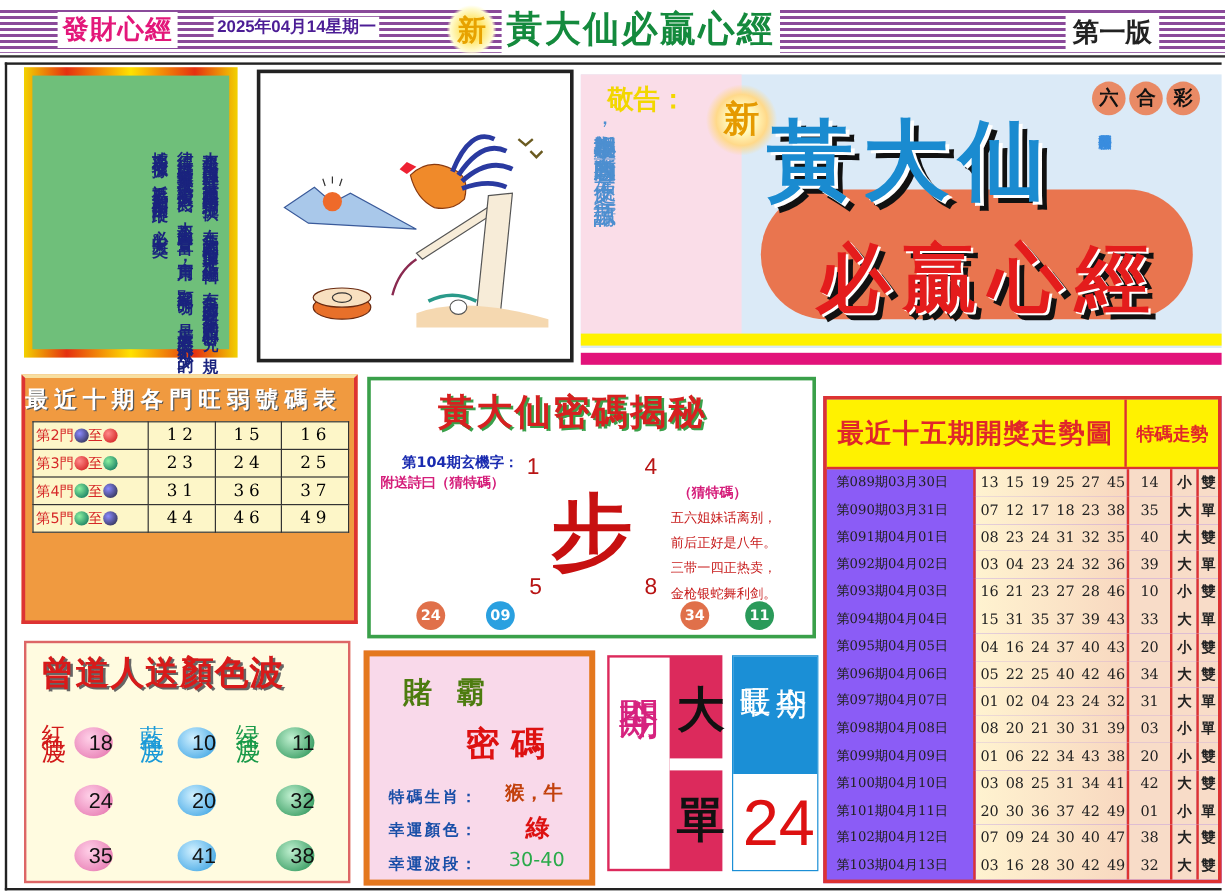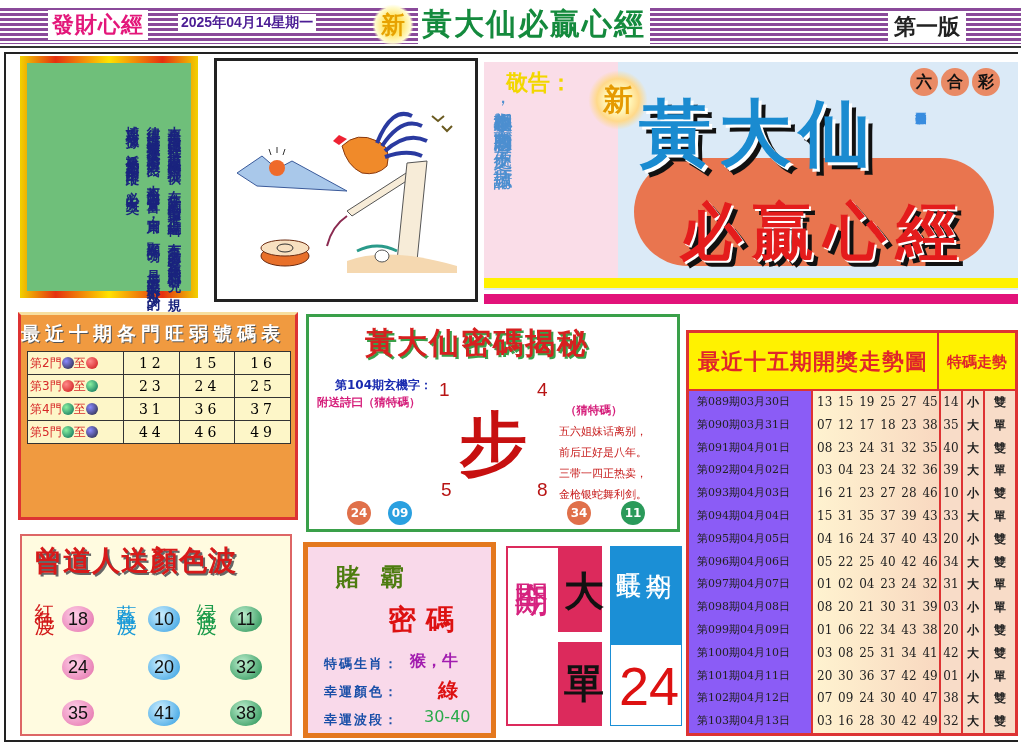--- a/index.html
+++ b/index.html
@@ -61,28 +61,28 @@
 .mys-n{position:absolute;font-size:19px;color:#b81414;font-family:"Liberation Sans",sans-serif}
 .mys-ball{position:absolute;width:24px;height:24px;border-radius:50%;color:#fff;font-size:12px;text-align:center;line-height:24px;font-weight:bold}
 
 #trend{left:686px;top:330px;width:332px;height:406px;border:3px solid #d33;background:#8b5cf6}
 .trend-hdr{display:flex;height:58px;background:#fff200;border-bottom:2px solid #d33}
 .trend-hdr .t1{width:250px;font-size:22px;color:#e0262a;font-weight:bold;line-height:58px;text-align:center;letter-spacing:1px;border-right:2px solid #d33}
 .trend-hdr .t2{flex:1;font-size:15px;color:#e0262a;font-weight:bold;line-height:58px;text-align:center}
 .trend-row{display:flex;height:22.8px;font-size:12px;font-family:"DejaVu Serif",serif;color:#222}
 .trend-row .c0{width:122px;padding-left:8px;line-height:22.8px;white-space:nowrap;font-size:11px}
 .trend-row .c1{width:128px;padding-left:4px;line-height:22.8px;border-left:2px solid #d33;word-spacing:2px;white-space:nowrap;background:linear-gradient(90deg,#fff3d0,#f8d8c0)}
-.trend-row .c2{width:22px;line-height:22.8px;text-align:center;border-left:2px solid #d33;background:#f8dcc8}
+.trend-row .c2{width:36px;line-height:22.8px;text-align:center;border-left:2px solid #d33;background:#f8dcc8}
 .trend-row .c3{width:22px;line-height:22.8px;text-align:center;border-left:2px solid #d33;background:#f8dcc8;font-weight:bold}
 .trend-row .c4{flex:1;line-height:22.8px;text-align:center;border-left:2px solid #d33;background:#f8dcc8;font-weight:bold}
 
 #waves{left:20px;top:534px;width:272px;height:202px;border:2px solid #d66;background:#fffbe0}
 .waves-title{position:absolute;left:12px;top:6px;font-size:28px;font-weight:900;color:#d81a1a;letter-spacing:1px;text-shadow:2px 2px 0 #666}
 .wave-label{position:absolute;writing-mode:vertical-rl;font-size:20px;line-height:22px;letter-spacing:6px;font-family:"DejaVu Serif",serif}
-.wball{position:absolute;width:32px;height:26px;border-radius:50%;text-align:center;line-height:26px;font-size:18px;color:#111;font-family:"Liberation Sans",sans-serif}
+.wball{position:absolute;width:32px;height:26px;border-radius:50%;text-align:right;line-height:26px;font-size:18px;color:#111;font-family:"Liberation Sans",sans-serif}
 .wb-r{background:radial-gradient(circle at 40% 35%,#ffd0e8,#e26ba8)}
 .wb-b{background:radial-gradient(circle at 40% 35%,#d0f0ff,#2a9ae0)}
 .wb-g{background:radial-gradient(circle at 40% 35%,#c0f0d0,#1a8a4a)}
 
 #gamble{left:303px;top:542px;width:193px;height:196px;border:5px solid #e4781e;background:#f9d9ea}
 .g-t1{position:absolute;left:28px;top:14px;font-size:24px;color:#4d7c0f;font-weight:bold;letter-spacing:20px}
 .g-t2{position:absolute;left:80px;top:54px;font-size:28px;color:#d11;font-weight:bold;letter-spacing:10px}
 .g-row{position:absolute;left:16px;font-size:13px;color:#1a4fa8;font-weight:bold;letter-spacing:2px}
 .g-val{position:absolute;font-weight:bold}
 
@@ -201,21 +201,21 @@
     <div>前后正好是八年。</div>
     <div>三带一四正热卖，</div>
     <div>金枪银蛇舞利剑。</div>
   </div>
   <div class="mys-char">步</div>
   <div class="mys-n" style="left:130px;top:62px">1</div>
   <div class="mys-n" style="left:228px;top:62px">4</div>
   <div class="mys-n" style="left:132px;top:162px">5</div>
   <div class="mys-n" style="left:228px;top:162px">8</div>
   <div class="mys-ball" style="left:38px;top:184px;background:#e0704a">24</div>
-  <div class="mys-ball" style="left:79px;top:184px;background:#2aa0e0">09</div>
+  <div class="mys-ball" style="left:96px;top:184px;background:#2aa0e0">09</div>
   <div class="mys-ball" style="left:258px;top:184px;background:#e0704a">34</div>
   <div class="mys-ball" style="left:312px;top:184px;background:#2a9a5a">11</div>
 </div>
 
 <div id="trend" class="abs">
   <div class="trend-hdr">
     <div class="t1">最近十五期開獎走勢圖</div>
     <div class="t2">特碼走勢</div>
   </div>
   <div id="trend-rows">
@@ -340,21 +340,21 @@
   <div class="wave-label" style="left:174px;top:52px;color:#1a9a4a">绿色波</div>
   <div class="wball wb-g" style="left:208px;top:70px">11</div>
   <div class="wball wb-g" style="left:208px;top:118px">32</div>
   <div class="wball wb-g" style="left:208px;top:164px">38</div>
 </div>
 
 <div id="gamble" class="abs">
   <div class="g-t1">賭霸</div>
   <div class="g-t2">密碼</div>
   <div class="g-row" style="top:108px">特碼生肖：</div>
-  <div class="g-val" style="left:102px;top:104px;color:#a21caf;font-size:16px">猴，牛</div>
+  <div class="g-val" style="left:113px;top:104px;color:#c2410c;font-size:16px">猴，牛</div>
   <div class="g-row" style="top:136px">幸運顏色：</div>
   <div class="g-val" style="left:130px;top:130px;color:#d11;font-size:20px">綠</div>
   <div class="g-row" style="top:164px">幸運波段：</div>
   <div class="g-val" style="left:116px;top:160px;color:#2aaa4a;font-size:16px;font-weight:normal">30-40</div>
 </div>
 
 <div id="bigsingle" class="abs">
   <div class="bs-left">
     <div class="white"></div>
     <div class="vtxt">今期開</div>

